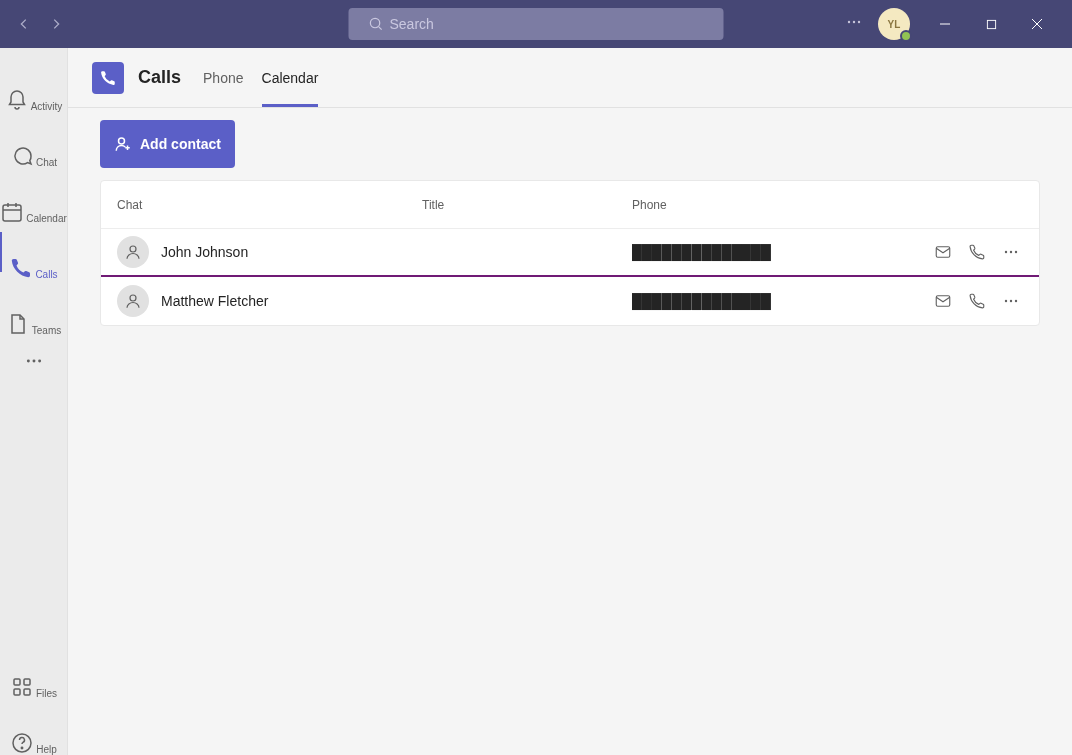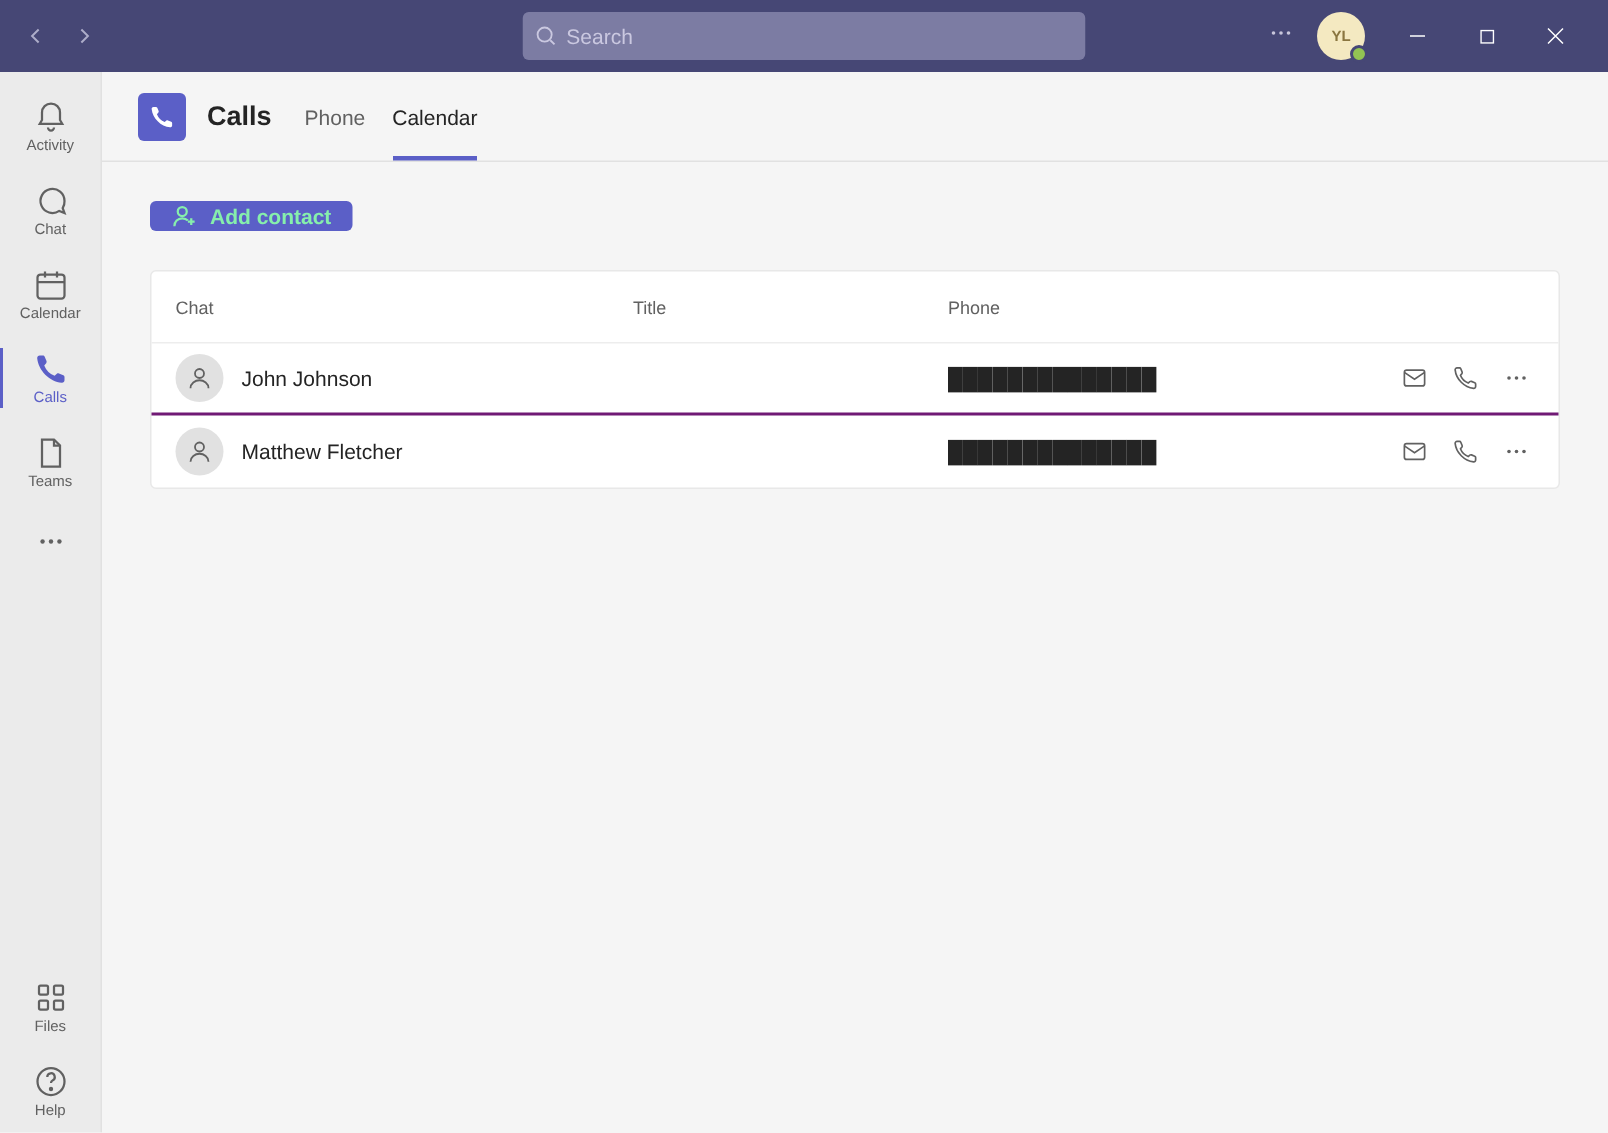--- a/index.html
+++ b/index.html
@@ -2,36 +2,36 @@
 <html><head>
   <meta charset="utf-8">
   <style>
     * { box-sizing: border-box; margin: 0; padding: 0; font-family: 'Segoe UI', sans-serif; }
     body { width: 1072px; height: 755px; background: #f5f5f5; overflow: hidden; display: flex; flex-direction: column; }
 
     
     .titlebar { height: 48px; background: #464775; display: flex; align-items: center; padding: 0 12px; position: relative; }
     .nav-arrows { display: flex; gap: 8px; align-items: center; }
     .nav-arrow { width: 24px; height: 24px; display: flex; align-items: center; justify-content: center; color: #adadc9; cursor: pointer; }
-    .search-bar { position: absolute; left: 50%; transform: translateX(-50%); width: 375px; height: 32px; background: #7c7ca3; border-radius: 4px; display: flex; align-items: center; padding: 0 8px; }
+    .search-bar { position: absolute; left: 50%; transform: translateX(-50%); width: 375px; height: 32px; background: #7c7ca3; border-radius: 4px; display: flex; align-items: center; padding: 0 20px; }
     .search-bar input { background: transparent; border: none; outline: none; color: #cac8e0; font-size: 14px; width: 100%; margin-left: 6px; }
     .search-bar input::placeholder { color: #cac8e0; }
     .title-right { margin-left: auto; display: flex; align-items: center; gap: 12px; }
     .more-icon { color: #c8c6db; cursor: pointer; padding: 4px; }
     .avatar { width: 32px; height: 32px; border-radius: 50%; background: #f4e9c1; display: flex; align-items: center; justify-content: center; position: relative; font-size: 10px; font-weight: 600; color: #8a7640; }
     .presence { position: absolute; bottom: -2px; right: -2px; width: 12px; height: 12px; border-radius: 50%; background: #92c353; border: 2px solid #464775; }
     .win-controls { display: flex; gap: 0; }
     .win-btn { width: 46px; height: 32px; display: flex; align-items: center; justify-content: center; color: #fff; cursor: pointer; }
 
     
     .main { display: flex; flex: 1; overflow: hidden; }
 
     
     .rail { width: 68px; background: #ebebeb; display: flex; flex-direction: column; align-items: center; padding-top: 8px; border-right: 1px solid #e1e1e1; }
-    .rail-item { width: 68px; height: 56px; display: flex; flex-direction: column; align-items: center; justify-content: center; gap: 2px; cursor: pointer; color: #616161; position: relative; }
+    .rail-item { width: 68px; height: 56px; display: flex; flex-direction: row; align-items: flex-end; justify-content: center; gap: 2px; cursor: pointer; color: #616161; position: relative; }
     .rail-item.active { color: #5b5fc7; }
     .rail-item.active::before { content: ''; position: absolute; left: 0; top: 8px; bottom: 8px; width: 2px; background: #5b5fc7; }
     .rail-item svg { width: 24px; height: 24px; }
     .rail-label { font-size: 10px; }
     .rail-spacer { flex: 1; }
     .rail-dots { color: #616161; padding: 16px 0; cursor: pointer; }
 
     
     .content { flex: 1; background: #f5f5f5; display: flex; flex-direction: column; }
     .header { height: 60px; display: flex; align-items: center; padding: 0 24px; gap: 14px; border-bottom: 1px solid #e1e1e1; }
@@ -40,21 +40,21 @@
     .tabs { display: flex; gap: 18px; margin-left: 8px; height: 100%; align-items: center; }
     .tab { font-size: 14px; color: #616161; cursor: pointer; height: 100%; display: flex; align-items: center; position: relative; }
     .tab.active { color: #242424; font-weight: 400; }
     .tab.active::after { content: ''; position: absolute; bottom: 0; left: 0; right: 0; height: 3px; background: #5b5fc7; }
 
     
     .toolbar { height: 72px; display: flex; align-items: center; padding: 0 32px; justify-content: space-between; }
     .find-wrap { width: 208px; height: 36px; background: #fff; border: 1px solid #e1e1e1; border-radius: 4px; display: flex; align-items: center; padding: 0 10px; }
     .find-wrap input { border: none; outline: none; flex: 1; font-size: 14px; color: #242424; }
     .find-wrap input::placeholder { color: #616161; }
-    .add-btn { background: #5b5fc7; color: #86efac; border: none; border-radius: 4px; height: 20px; padding: 0 14px; display: flex; align-items: center; gap: 8px; font-size: 14px; font-weight: 600; cursor: pointer; }
+    .add-btn { background: #5b5fc7; color: #ffffff; border: none; border-radius: 4px; height: 48px; padding: 0 14px; display: flex; align-items: center; gap: 8px; font-size: 14px; font-weight: 600; cursor: pointer; }
 
     
     .table-wrap { margin: 0 32px; background: #fff; border-radius: 4px; border: 1px solid #e8e8e8; }
     .thead { display: flex; height: 48px; align-items: center; padding: 0 16px; border-bottom: 1px solid #ededed; }
     .th { font-size: 12px; color: #616161; }
     .col-name { width: 305px; }
     .col-title { width: 210px; }
     .col-phone { flex: 1; }
     .col-actions { width: 110px; }
     .trow { display: flex; height: 48px; align-items: center; padding: 0 16px; border-bottom: 2px solid #701a75; }

